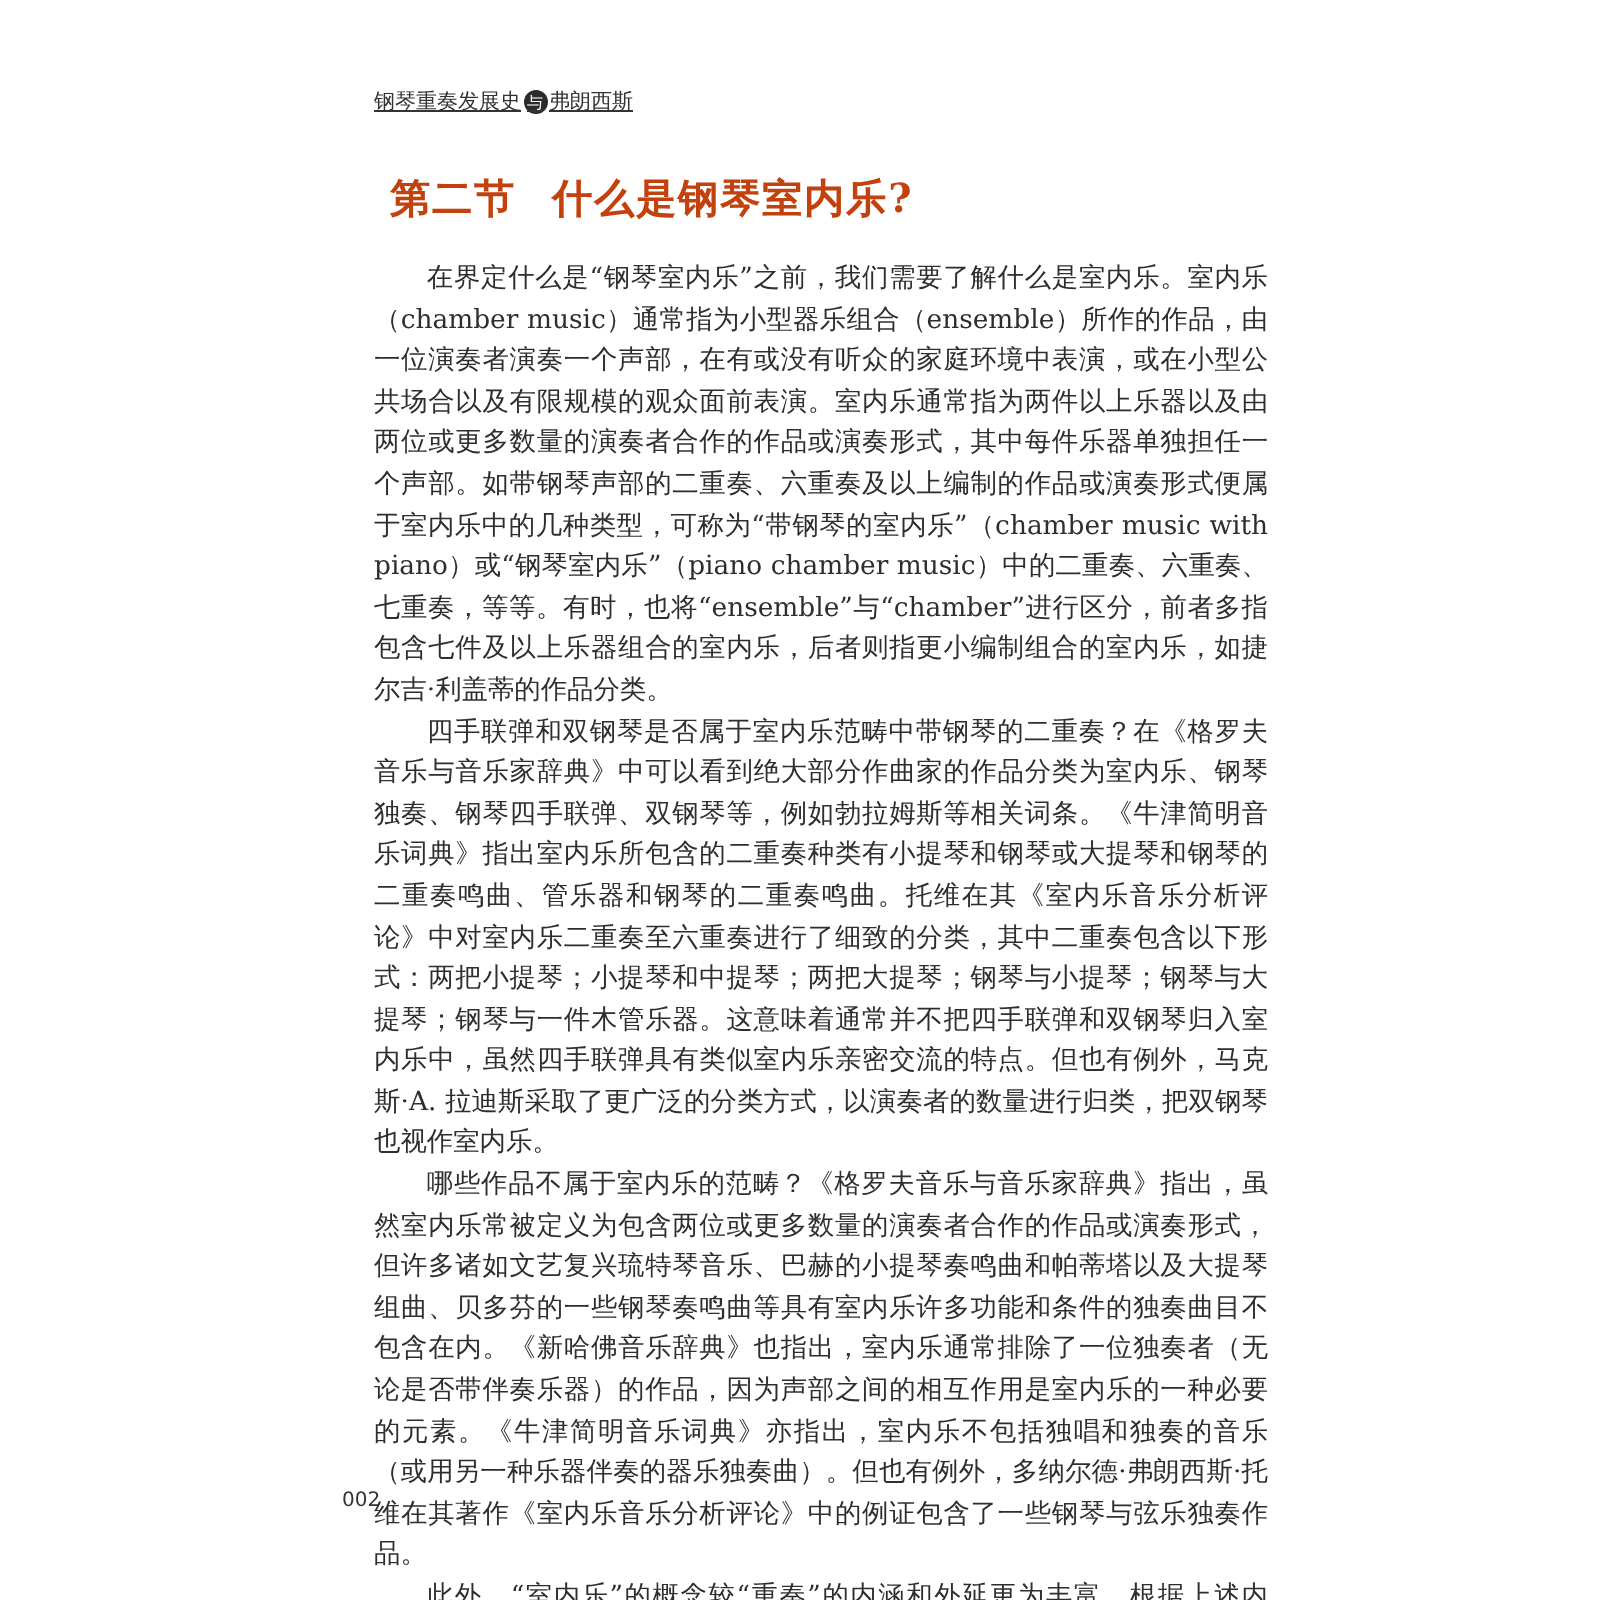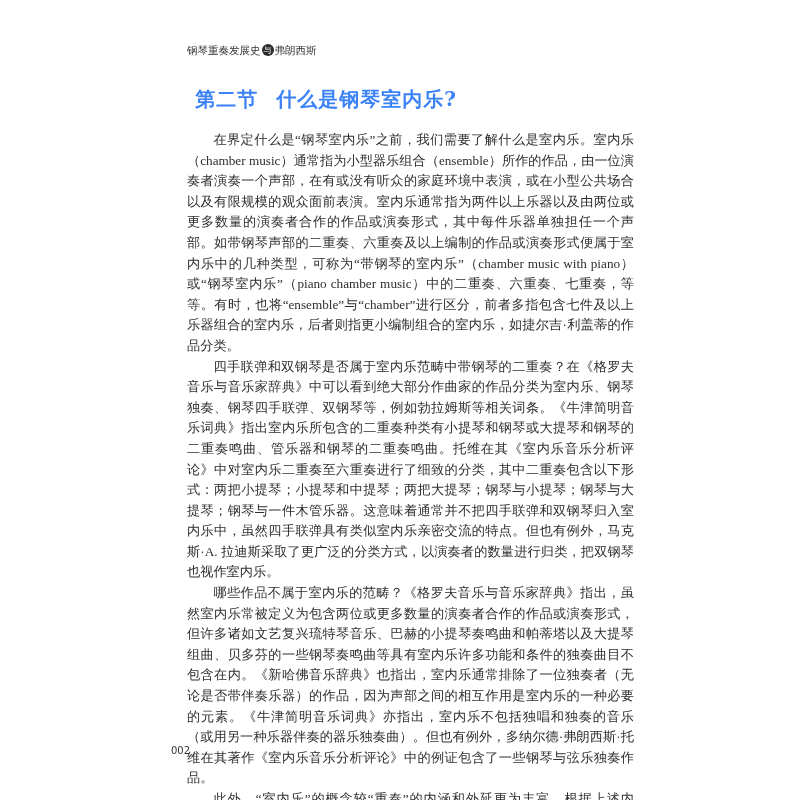--- a/index.html
+++ b/index.html
@@ -1,28 +1,28 @@
 <!DOCTYPE html>
 <html><head>
 <meta charset="utf-8">
 <style>
   html, body { margin: 0; padding: 0; background: #ffffff; }
   body { width: 800px; height: 800px; position: relative; overflow: hidden;
          font-family: "DejaVu Serif", "Liberation Serif", serif; color: #2a2a2a; }
   .running-head { position: absolute; left: 187px; top: 44px; font-size: 10.5px;
-                  color: #333; display: flex; align-items: flex-start; letter-spacing: 0px; }
+                  color: #333; display: flex; align-items: center; letter-spacing: 0px; text-decoration: underline; }
   .running-head .circle { display: inline-flex; width: 12px; height: 12px; border-radius: 50%;
                   background: #2b2b2b; color: #fff; font-size: 8px; align-items: center;
                   justify-content: center; margin: 0 1px; }
   .title { position: absolute; left: 0; width: 652px; top: 86px; text-align: center;
-           font-size: 20px; font-weight: bold; color: #3b82f6; letter-spacing: 1px; }
+           font-size: 20px; font-weight: bold; color: #c2410c; letter-spacing: 1px; }
   .title .gap { display: inline-block; width: 18px; }
   .body { position: absolute; left: 187px; width: 447px; top: 130px;
           font-size: 13.2px; line-height: 20.6px; text-align: justify; color: #2e2e2e; }
-  .body p { margin: 0; text-indent: 2em; font-family: Liberation Serif, serif; }
+  .body p { margin: 0; text-indent: 2em; }
   .page-num { position: absolute; left: 171px; top: 745px; font-size: 10px;
               font-family: "DejaVu Sans", sans-serif; color: #333; }
 </style>
 </head>
 <body>
 
 <div class="running-head">
   <span>钢琴重奏发展史</span>
   <span class="circle">与</span>
   <span>弗朗西斯</span>

